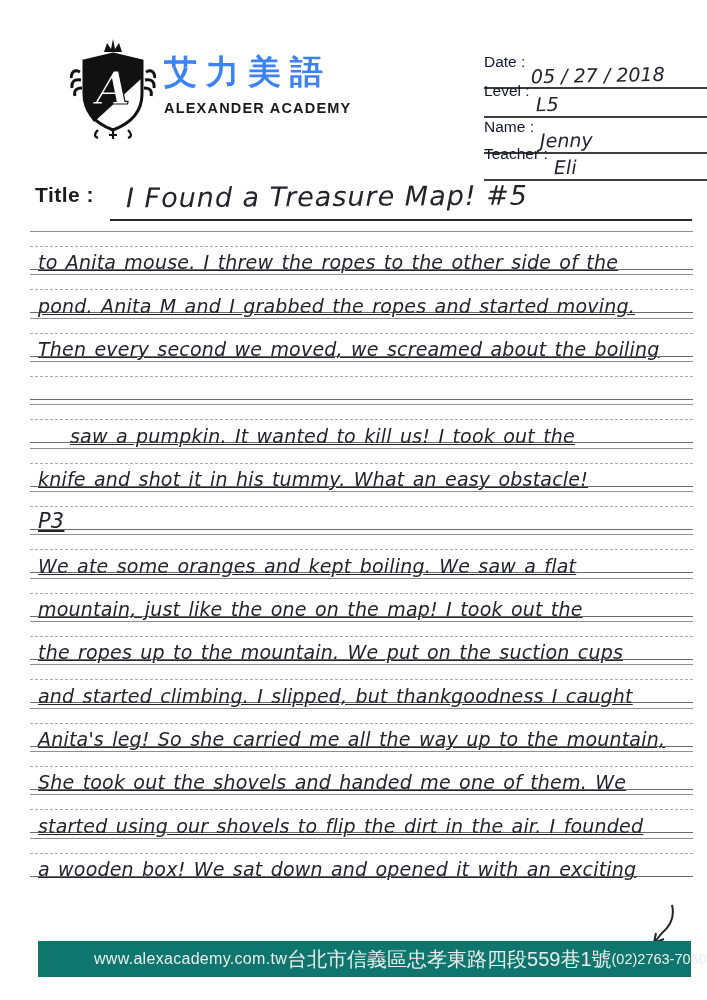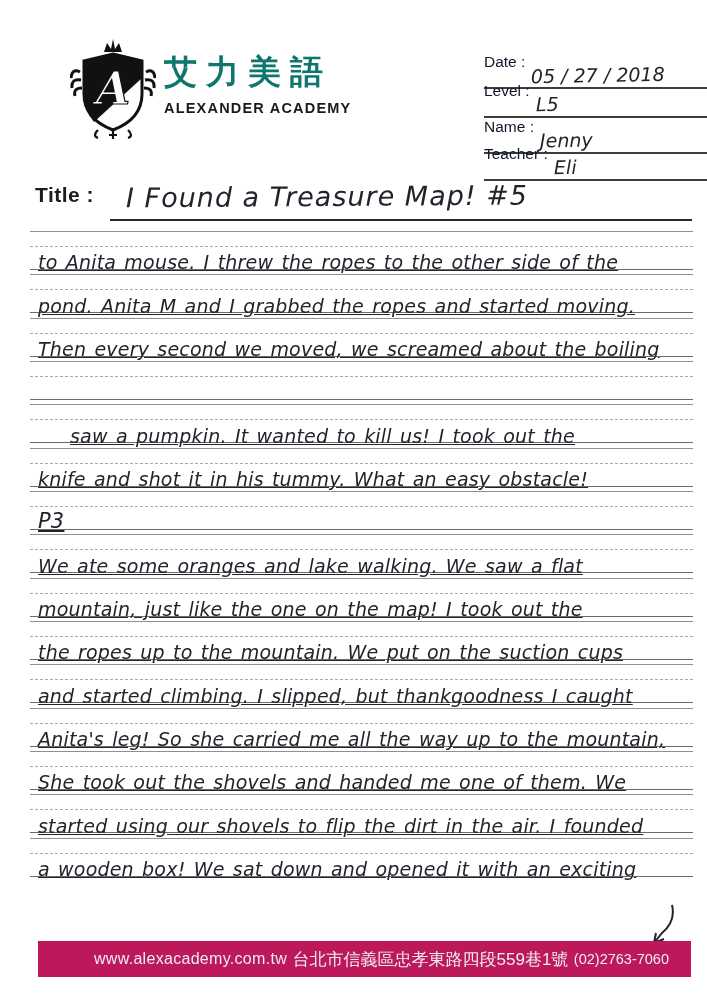--- a/index.html
+++ b/index.html
@@ -11,21 +11,21 @@
     font-family:"Liberation Sans", sans-serif;
     color:#1c1c1c;
     margin:0 auto;
     box-shadow:0 0 6px rgba(0,0,0,.25);
   }
   
   .logo-block{position:absolute;left:70px;top:36px;width:300px;height:105px;}
   .crest{position:absolute;left:0;top:2px;}
   .brand{position:absolute;left:94px;top:16px;width:210px;}
   .brand-cn{
-    font-size:33px;font-weight:600;letter-spacing:9px;color:#0f766e;
+    font-size:33px;font-weight:600;letter-spacing:9px;color:#3b82f6;
     white-space:nowrap;line-height:1.2;
   }
   .brand-en{
     font-size:14.5px;font-weight:700;letter-spacing:1.2px;color:#1a1a1a;
     margin-top:8px;white-space:nowrap;
   }
   
   .fields{position:absolute;left:484px;top:50px;width:223px;}
   .field-row{position:relative;border-bottom:2px solid #3d3d3d;display:flex;align-items:flex-end;}
   .field-row.r1{height:37px;}
@@ -57,27 +57,27 @@
     position:absolute;left:8px;right:0;bottom:2px;
     font-size:19px;line-height:1;letter-spacing:.2px;word-spacing:2px;
     white-space:nowrap;
     text-decoration:underline;
   }
   .rule-row:nth-child(5) .text{left:40px;}   
   .rule-row:nth-child(7) .text{font-size:21px;} 
   
   .footer-bar{
     position:absolute;left:38px;top:941px;width:653px;height:36px;
-    background:#be185d;color:#ededed;
+    background:#0f766e;color:#ededed;
     display:flex;align-items:center;justify-content:space-between;
     padding:0 22px 0 56px;box-sizing:border-box;
   }
   .footer-bar span{white-space:nowrap;}
   .footer-web{font-size:16px;letter-spacing:.3px;}
-  .footer-addr{font-size:17px;}
+  .footer-addr{font-size:20px;}
   .footer-phone{font-size:14.5px;}
   .pen-stroke{position:absolute;left:642px;top:903px;pointer-events:none;}
 </style>
 </head>
 <body>
 
 <div class="page">
 
   <div class="logo-block">
     <svg class="crest" width="86" height="102" viewBox="0 0 86 102">
@@ -164,21 +164,21 @@
     <div class="rule-row">
         <span class="top-line"></span>
         <span class="mid-line"></span>
         <span class="base-line"></span>
         <span class="text hand">P3</span>
       </div>
     <div class="rule-row">
         <span class="top-line"></span>
         <span class="mid-line"></span>
         <span class="base-line"></span>
-        <span class="text hand">We ate some oranges and lake walking. We saw a flat</span>
+        <span class="text hand">We ate some oranges and kept boiling. We saw a flat</span>
       </div>
     <div class="rule-row">
         <span class="top-line"></span>
         <span class="mid-line"></span>
         <span class="base-line"></span>
         <span class="text hand">mountain, just like the one on the map! I took out the</span>
       </div>
     <div class="rule-row">
         <span class="top-line"></span>
         <span class="mid-line"></span>

